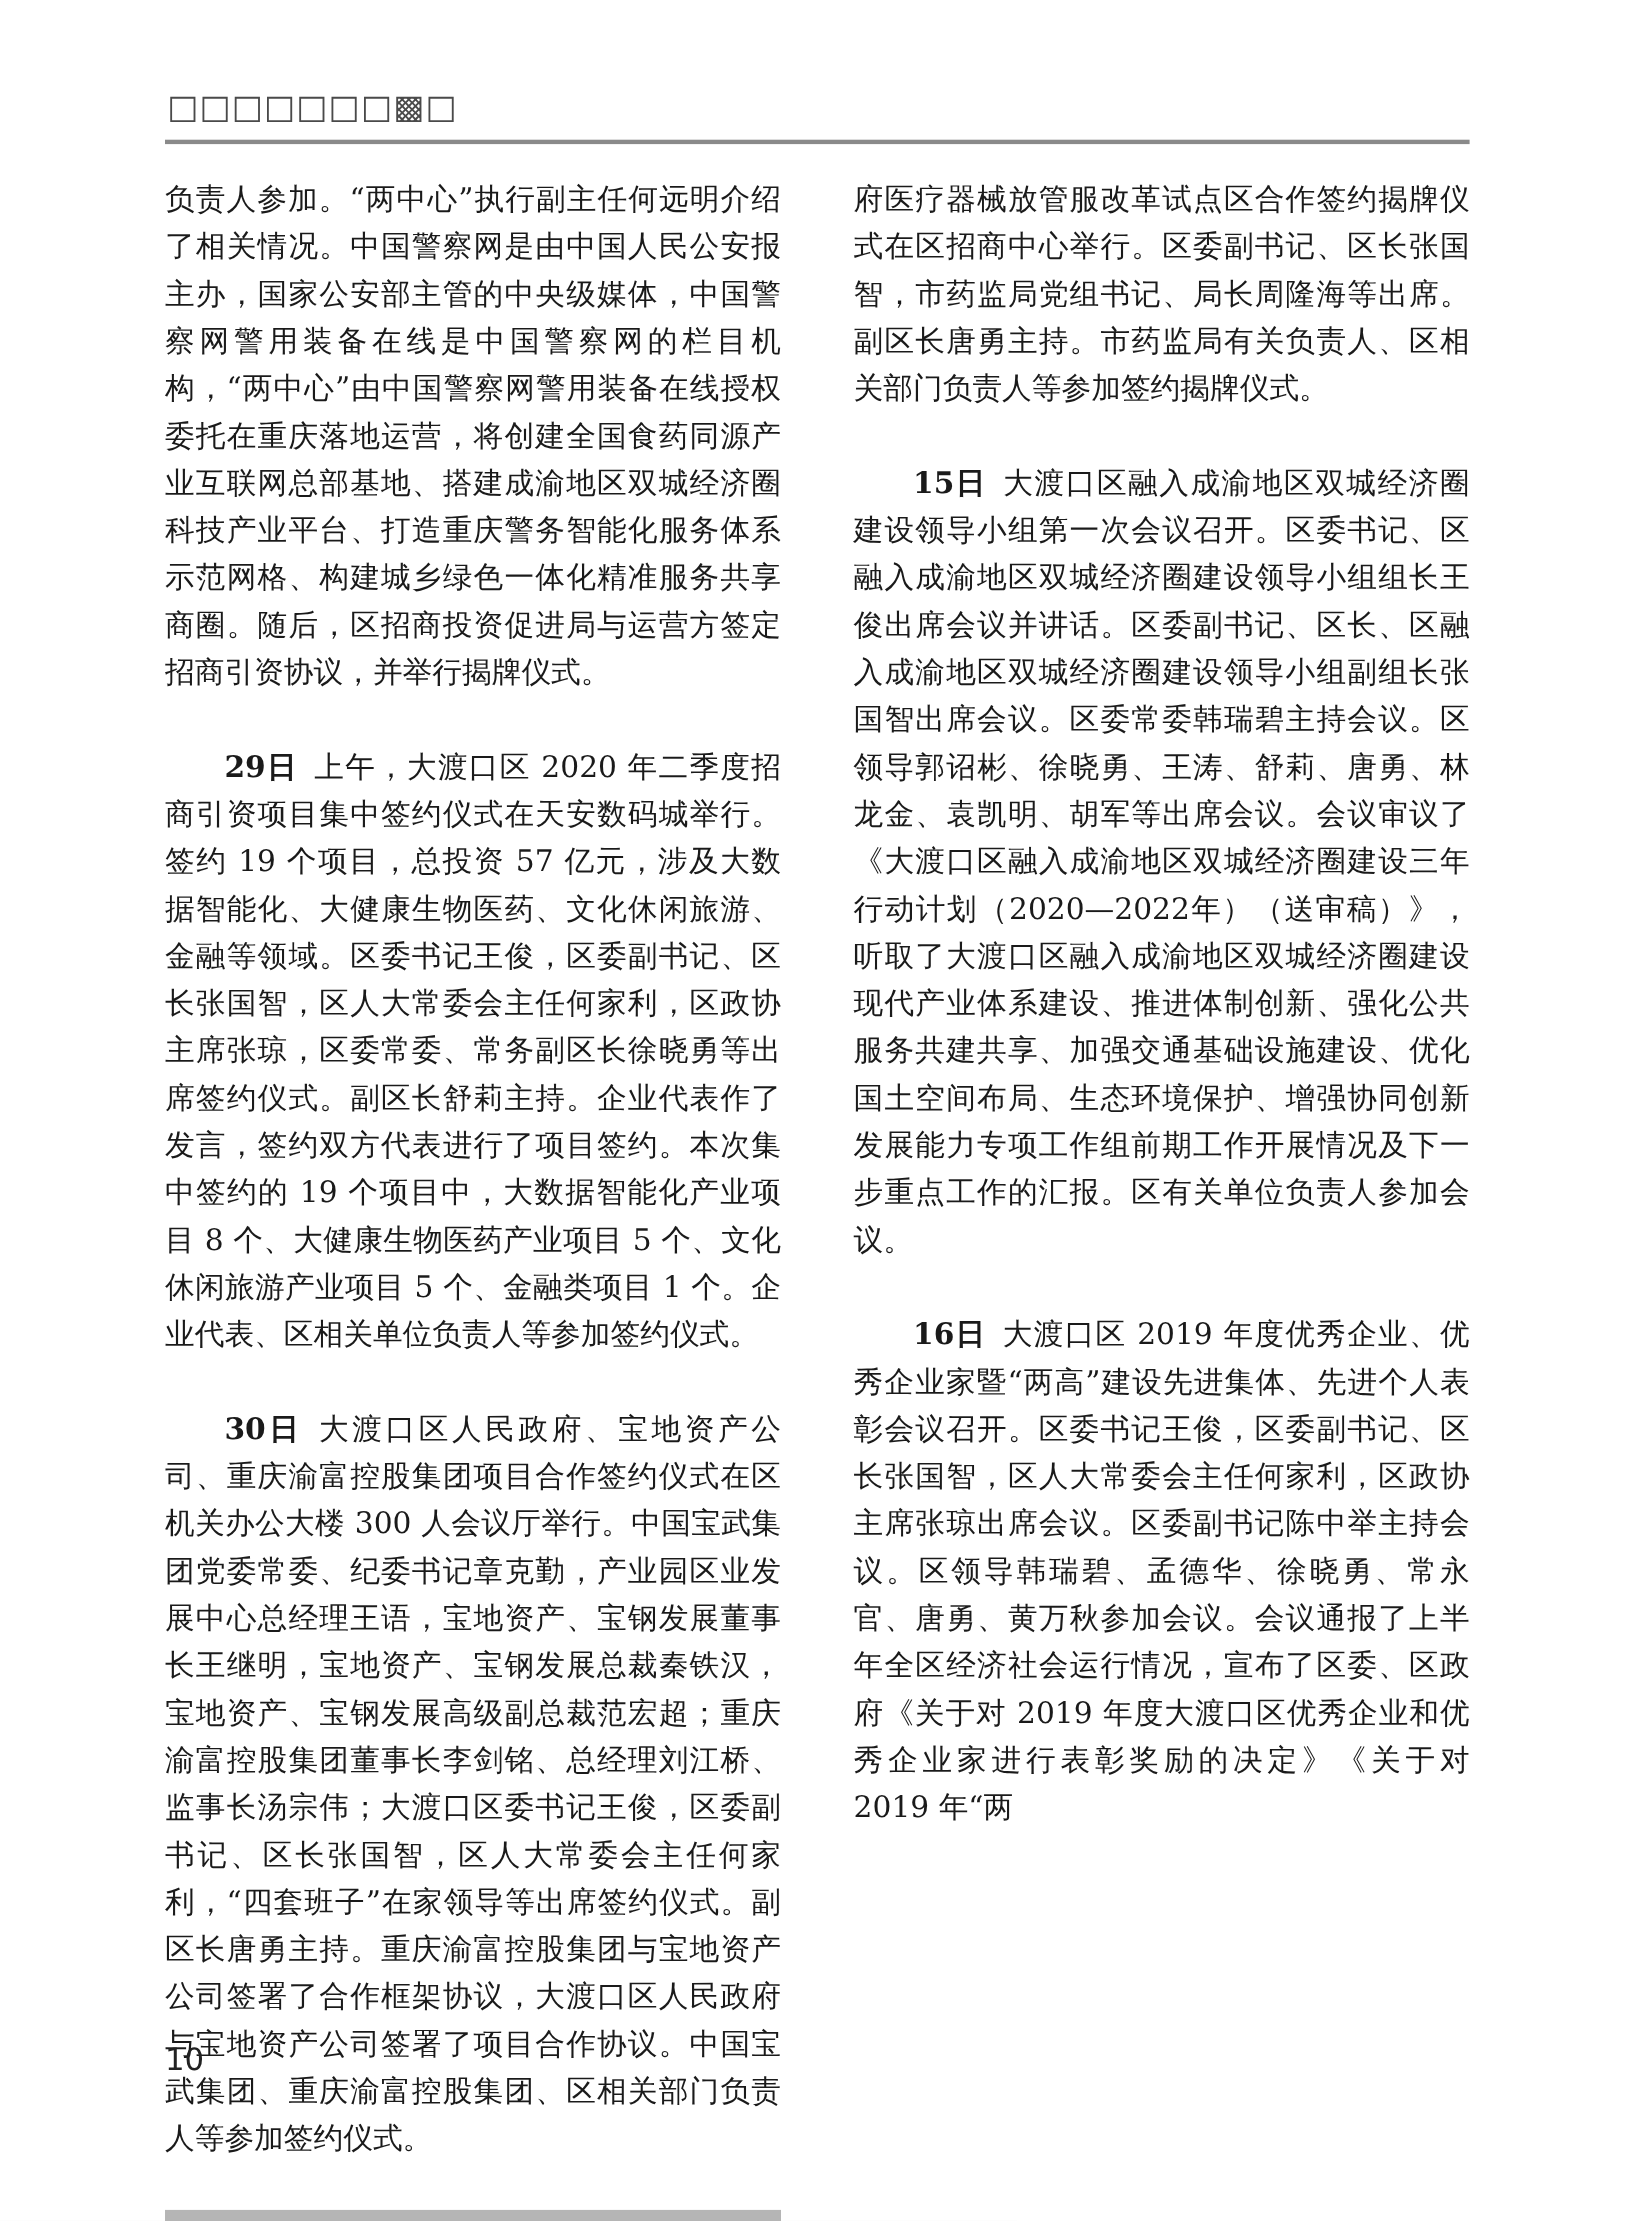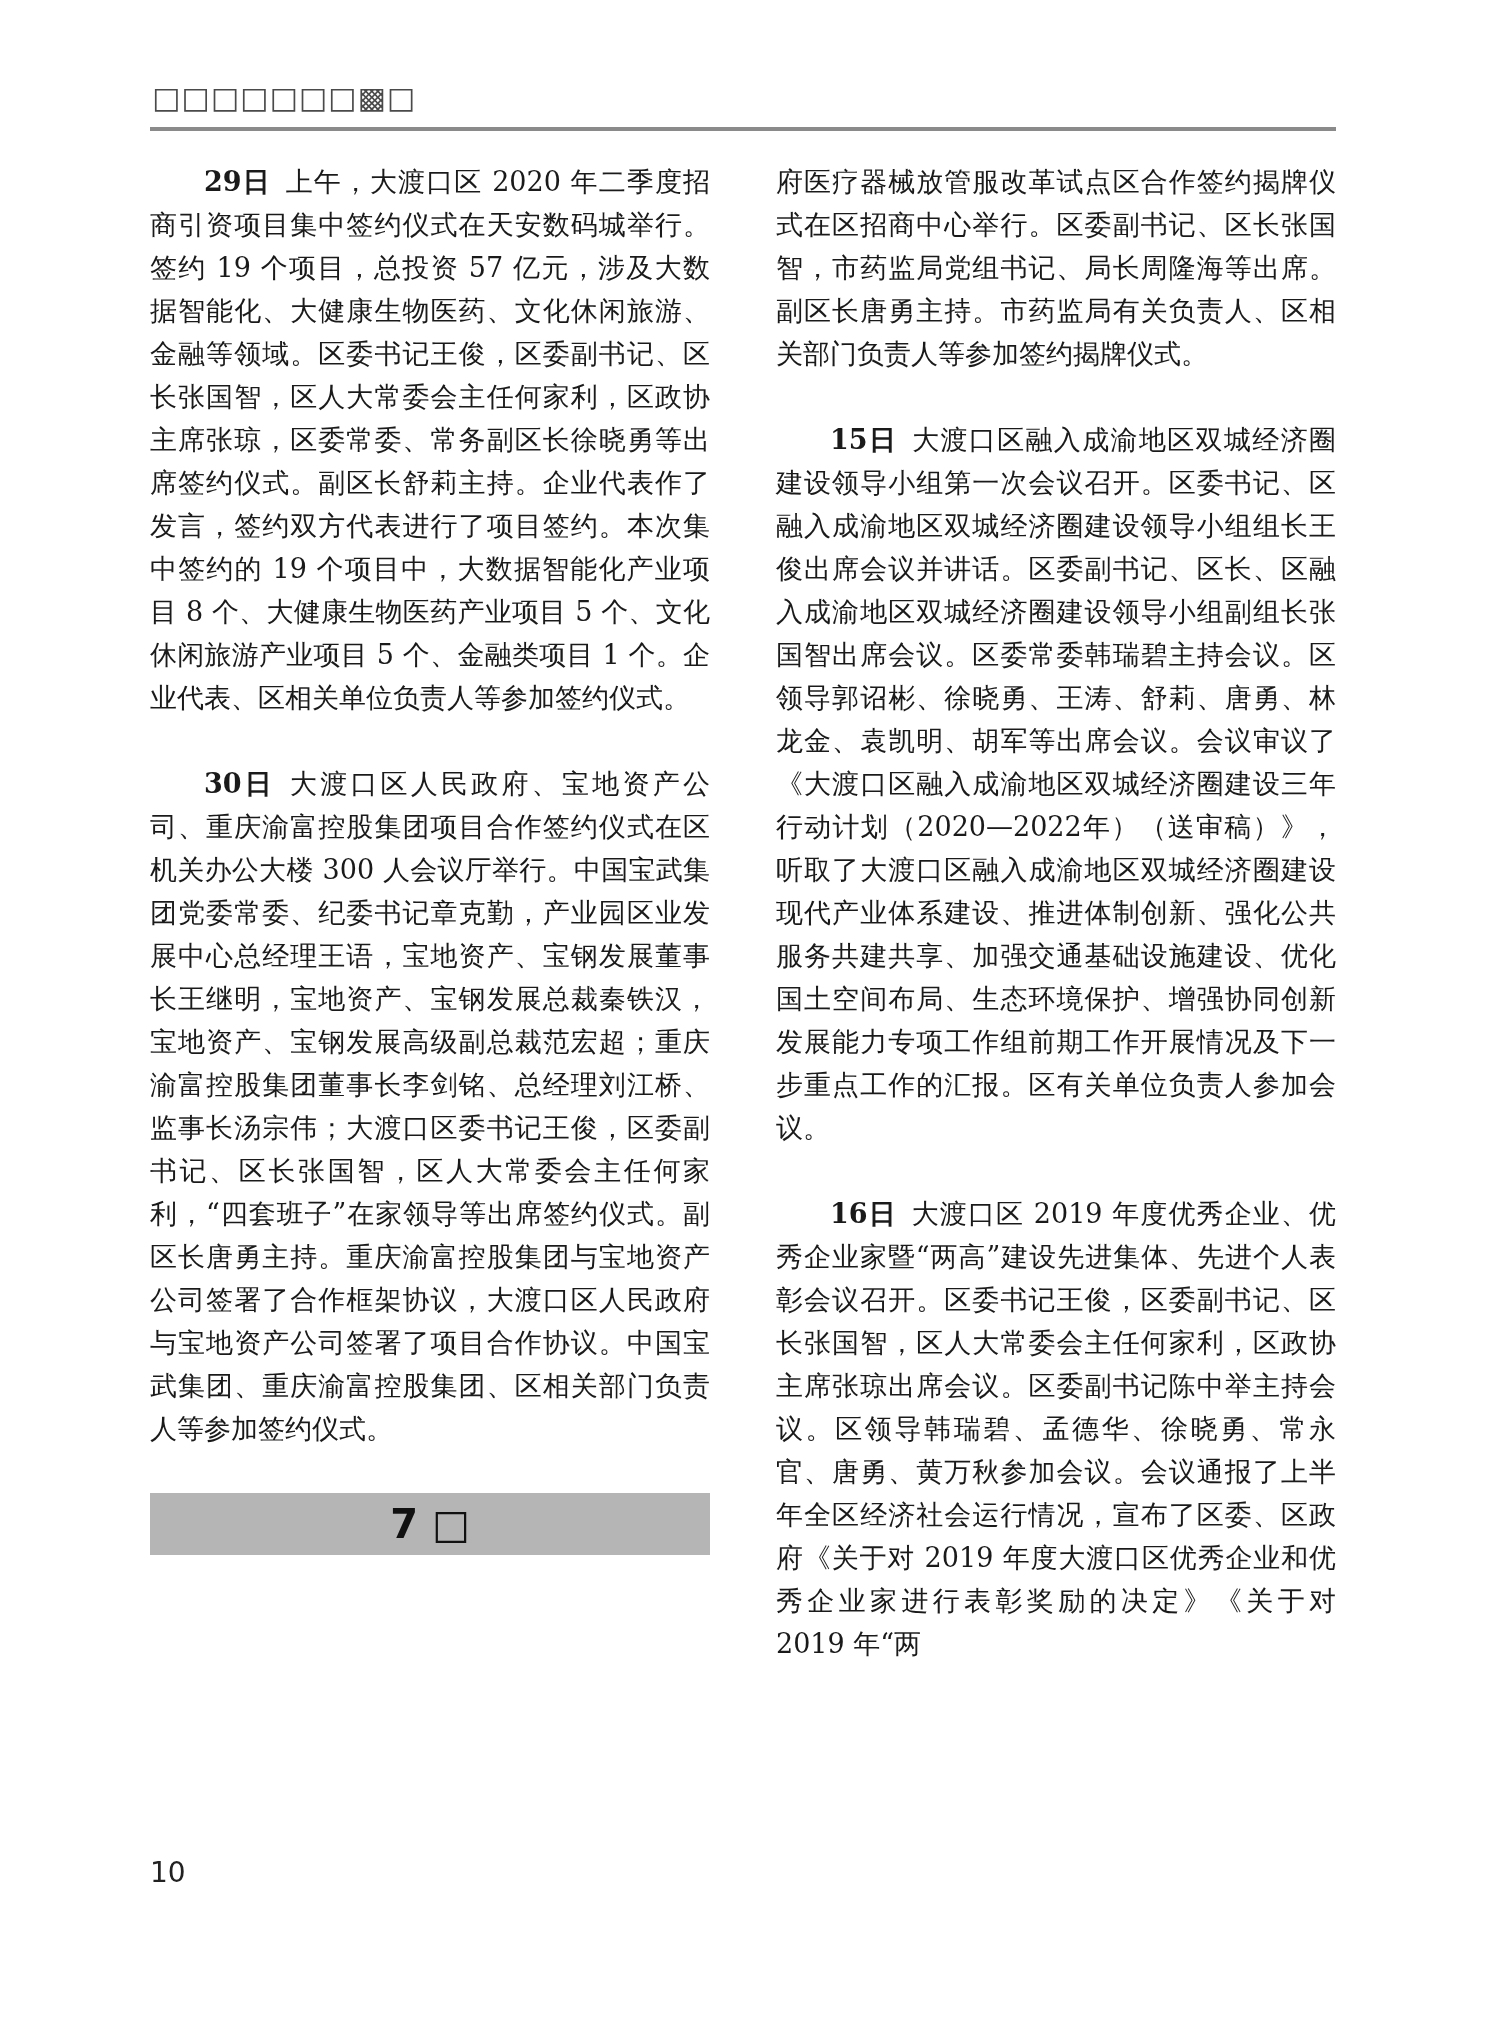--- a/index.html
+++ b/index.html
@@ -74,20 +74,21 @@
 
 <div class="page">
 
   <div class="header-title">□□□□□□□▩□</div>
 
   <div class="header-rule"></div>
 
   <div class="columns">
 
     <div class="col">
+      <p><span>负责人参加。“两中心”执行副主任何远明介绍了相关情况。中国警察网是由中国人民公安报主办，国家公安部主管的中央级媒体，中国警察网警用装备在线是中国警察网的栏目机构，“两中心”由中国警察网警用装备在线授权委托在重庆落地运营，将创建全国食药同源产业互联网总部基地、搭建成渝地区双城经济圈科技产业平台、打造重庆警务智能化服务体系示范网格、构建城乡绿色一体化精准服务共享商圈。随后，区招商投资促进局与运营方签定招商引资协议，并举行揭牌仪式。</span></p>
 
       <p class="indent"><span class="entry-date">29日</span><span>上午，大渡口区 2020 年二季度招商引资项目集中签约仪式在天安数码城举行。签约 19 个项目，总投资 57 亿元，涉及大数据智能化、大健康生物医药、文化休闲旅游、金融等领域。区委书记王俊，区委副书记、区长张国智，区人大常委会主任何家利，区政协主席张琼，区委常委、常务副区长徐晓勇等出席签约仪式。副区长舒莉主持。企业代表作了发言，签约双方代表进行了项目签约。本次集中签约的 19 个项目中，大数据智能化产业项目 8 个、大健康生物医药产业项目 5 个、文化休闲旅游产业项目 5 个、金融类项目 1 个。企业代表、区相关单位负责人等参加签约仪式。</span></p>
 
       <p class="indent"><span class="entry-date">30日</span><span>大渡口区人民政府、宝地资产公司、重庆渝富控股集团项目合作签约仪式在区机关办公大楼 300 人会议厅举行。中国宝武集团党委常委、纪委书记章克勤，产业园区业发展中心总经理王语，宝地资产、宝钢发展董事长王继明，宝地资产、宝钢发展总裁秦铁汉，宝地资产、宝钢发展高级副总裁范宏超；重庆渝富控股集团董事长李剑铭、总经理刘江桥、监事长汤宗伟；大渡口区委书记王俊，区委副书记、区长张国智，区人大常委会主任何家利，“四套班子”在家领导等出席签约仪式。副区长唐勇主持。重庆渝富控股集团与宝地资产公司签署了合作框架协议，大渡口区人民政府与宝地资产公司签署了项目合作协议。中国宝武集团、重庆渝富控股集团、区相关部门负责人等参加签约仪式。</span></p>
 
       <div class="month-banner">7 □</div>
 
     </div>
 
     <div class="col">

